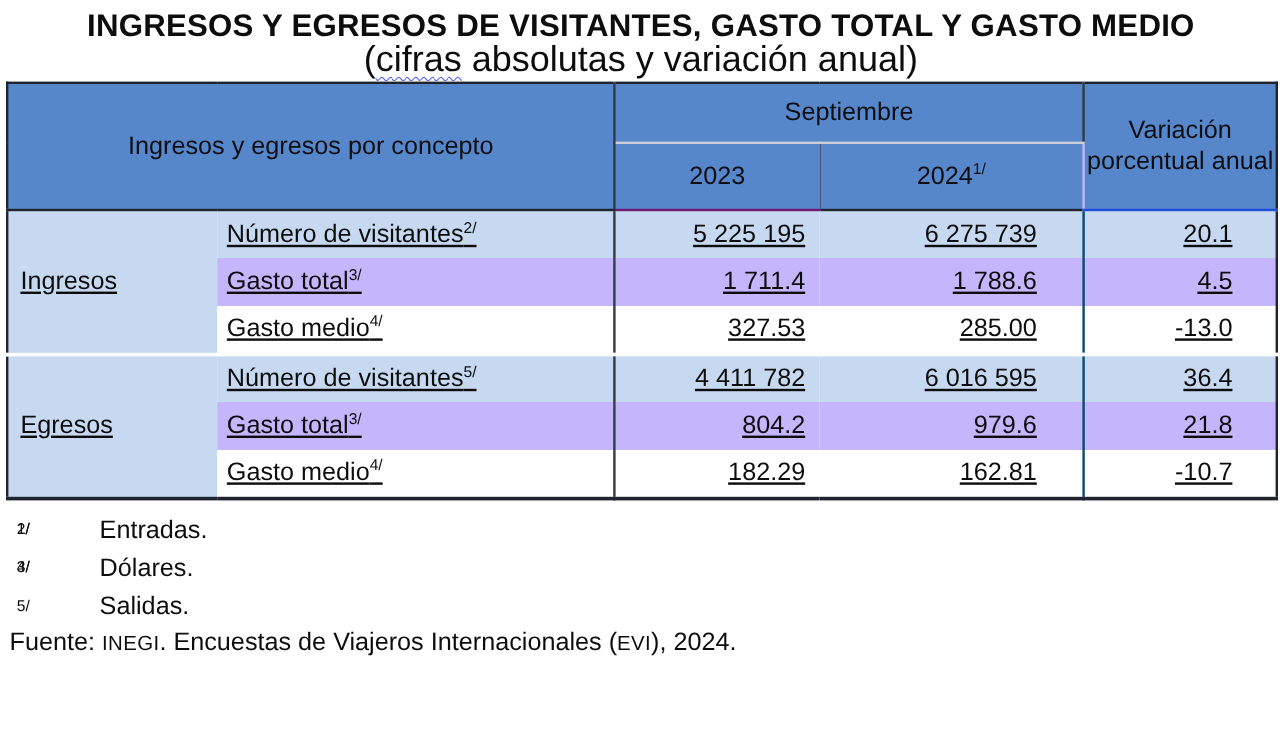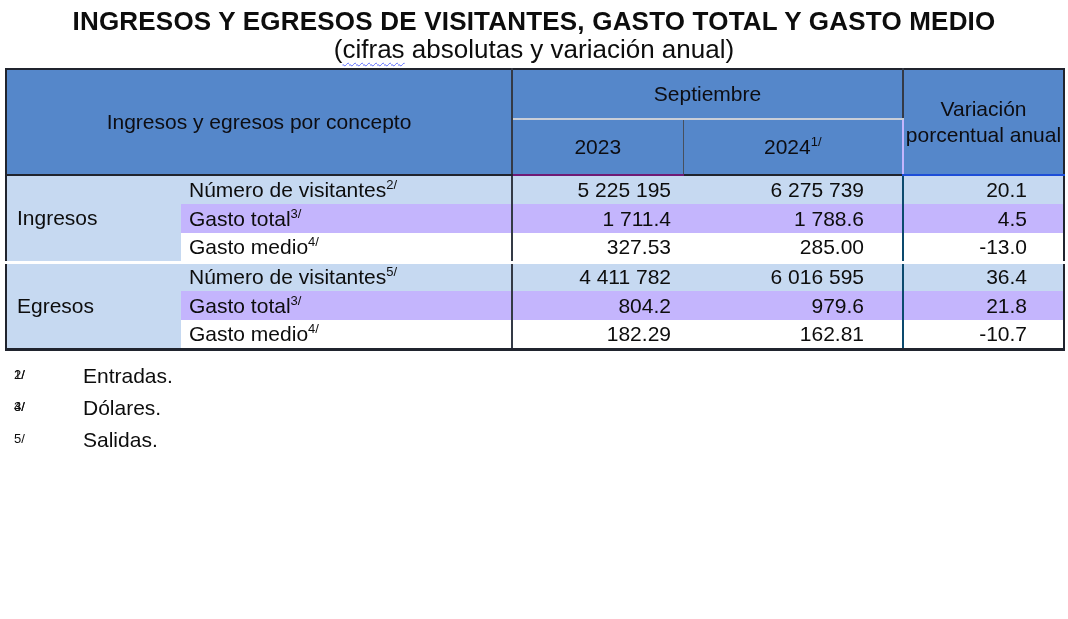--- a/index.html
+++ b/index.html
@@ -16,21 +16,21 @@
     margin-top: 6px;
     text-align: center;
     font-size: 26px;
     font-weight: bold;
     line-height: 30px;
     letter-spacing: 0.2px;
     white-space: nowrap;
   }
   .subtitle {
     text-align: center;
-    font-size: 26px;
+    font-size: 30px;
     line-height: 27px;
     margin-bottom: 5px;
     white-space: nowrap;
   }
   .squiggle {
     text-decoration: underline;
     text-decoration-style: wavy;
     text-decoration-color: #5b6cff;
     text-decoration-thickness: 1px;
     text-underline-offset: 4px;
@@ -58,21 +58,21 @@
     text-align: center;
     vertical-align: middle;
     line-height: 26px;
   }
   th.h-concept { border-right: 2px solid #343a46; border-bottom: 2px solid #20242e; }
   th.h-sept   { height: 50px; border-bottom: 2px solid #c9ced8; border-right: 2px solid #343a46; }
   th.h-var    { border-bottom: 2px solid #1d4ed8; }
   th.h-y23    { height: 56px; border-bottom: 2px solid #701a75; border-right: 1px solid #47505e; }
   th.h-y24    { height: 56px; border-bottom: 2px solid #20242e; border-right: 2px solid #c4b5fd; }
 
-  td { vertical-align: middle; height: 29px; }
+  td { vertical-align: middle; height: 40px; text-decoration: underline; }
   td.group-cell {
     background: #c6d9f1;
     padding-left: 10px;
     text-align: left;
   }
   td.concept {
     padding-left: 8px;
     text-align: left;
     border-right: 2px solid #343a46;
   }
@@ -199,14 +199,15 @@
     <div class="footnote">
       <span class="fn-marker">4/</span>
       <span>Dólares.</span>
     </div>
     <div class="footnote">
       <span class="fn-marker">5/</span>
       <span>Salidas.</span>
     </div>
   </div>
 
+  <div class="source"><span>Fuente: </span><span class="smallcaps">INEGI</span><span>. Encuestas de Viajeros Internacionales (</span><span class="smallcaps">EVI</span><span>), 2024.</span></div>
 
 </div>
 
 </body></html>

